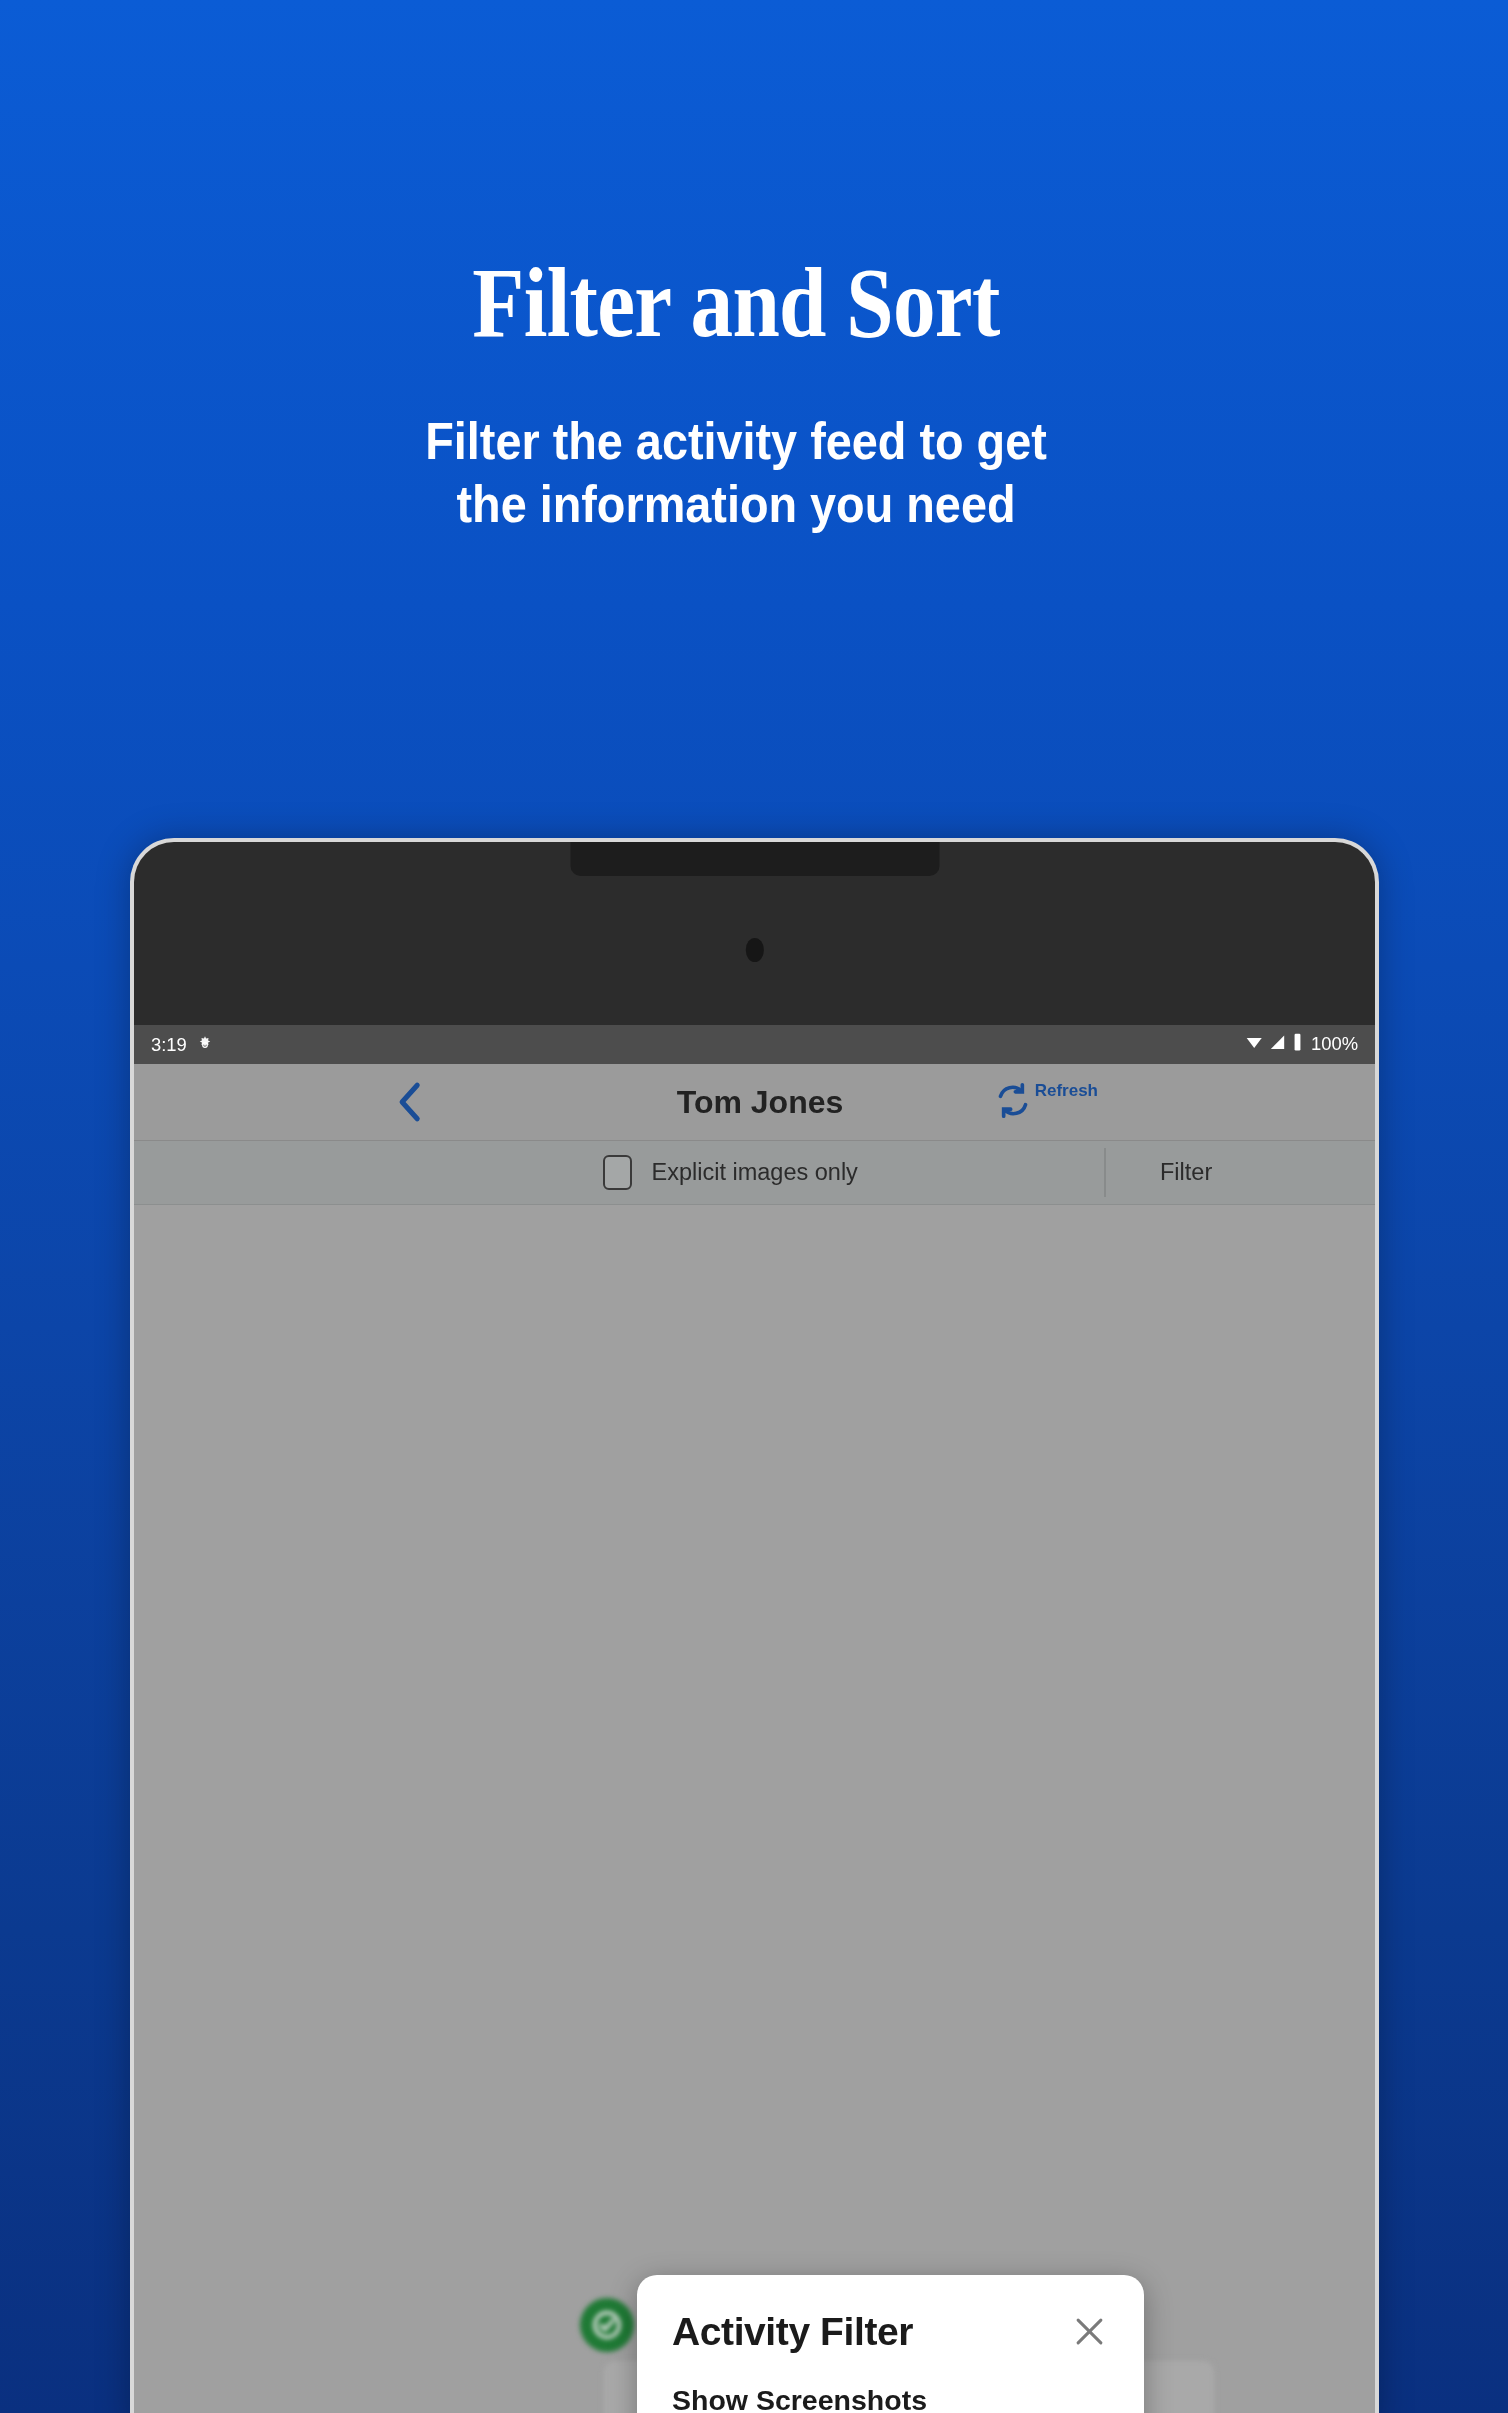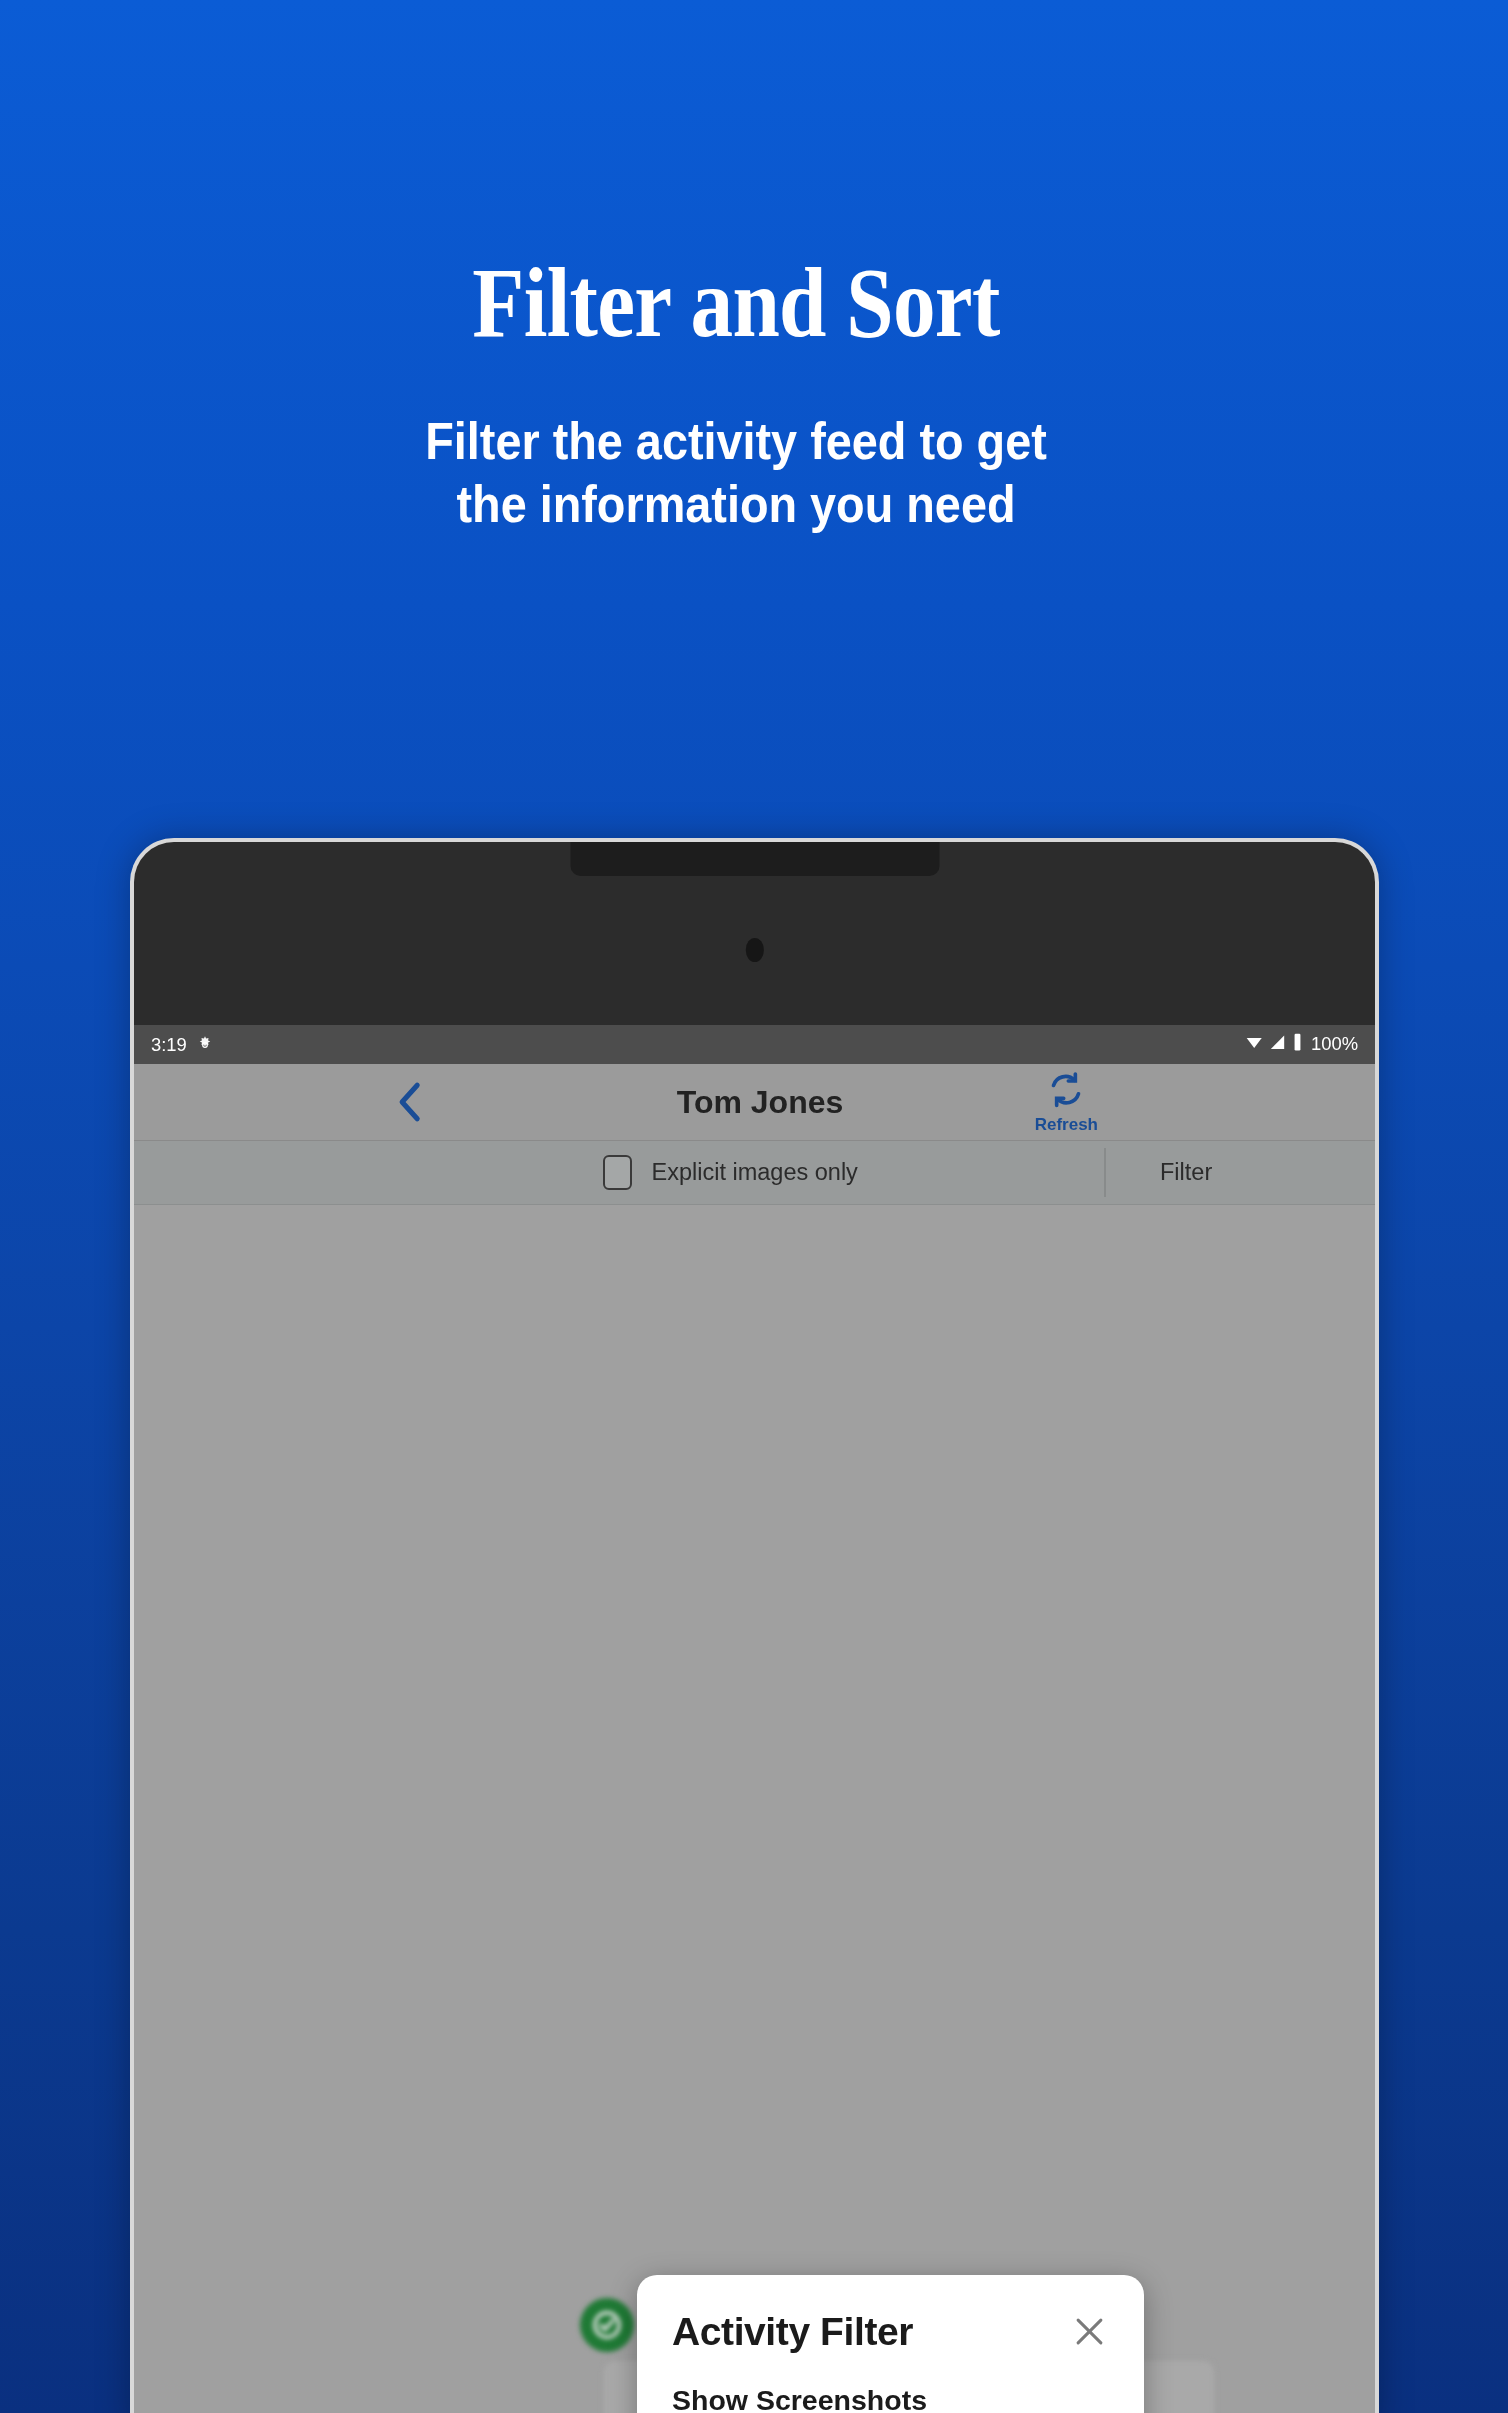--- a/index.html
+++ b/index.html
@@ -94,21 +94,21 @@
   .back-btn{
     position:absolute; left:258px; top:50%; transform:translateY(-50%);
     width:37px; height:47px;
   }
   .hdr-title{
     font-size:32px; font-weight:bold; color:#222222;
     margin-left:11px;
   }
   .refresh-btn{
     position:absolute; right:277px; top:50%; transform:translateY(-50%);
-    display:flex; flex-direction:column; align-items:center; gap:1.7px;
+    display:flex; flex-direction:row; gap:1.7px;
   }
   .refresh-label{ font-size:17px; color:#1a4d96; font-weight:bold; }
 
   
   .filterbar{
     height:64px;
     background:#989b9b;
     display:flex; align-items:center;
     border-bottom:0.8px solid #8c8f8f;
     position:relative;

